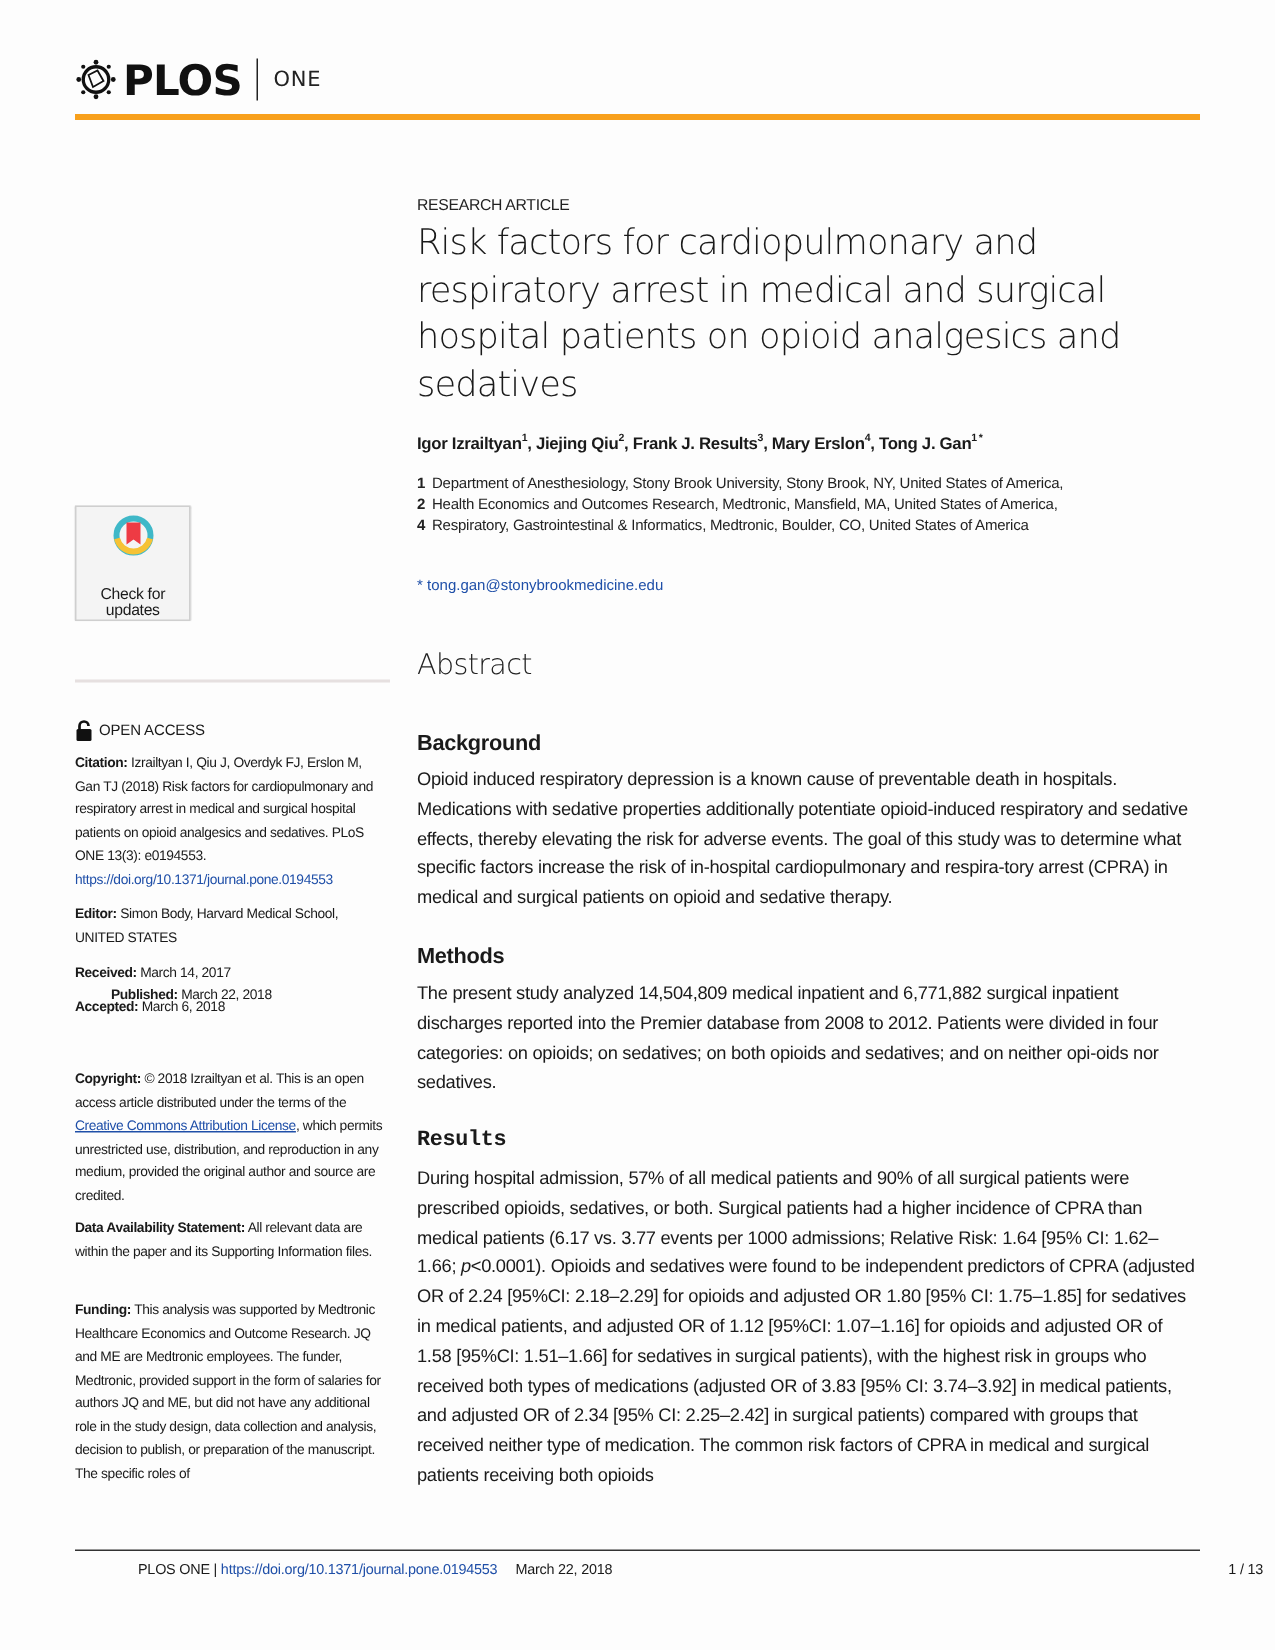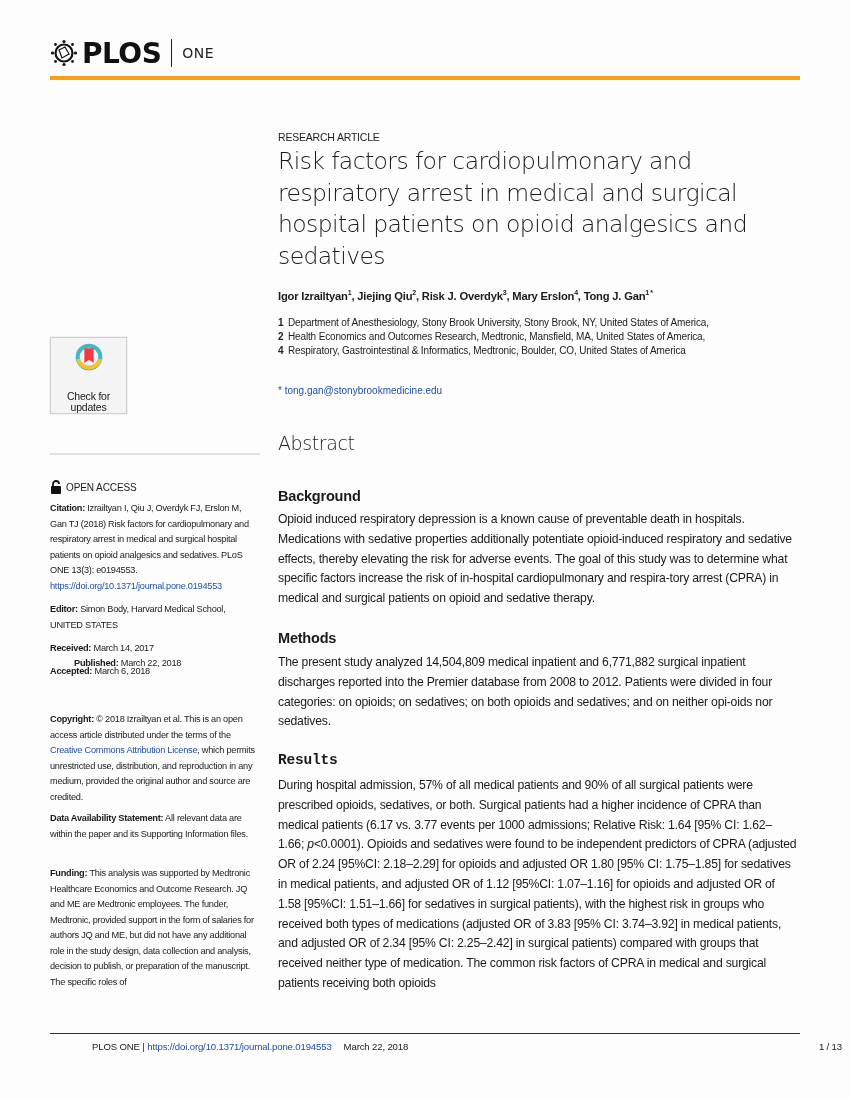--- a/index.html
+++ b/index.html
@@ -34,21 +34,21 @@
     
     .crossmark { left: 50px; top: 337px; width: 75px; height: 75px; border: 1px solid #cfcfcf; background: #f4f4f4;
                  box-shadow: 0 0 1px #bbb; display: flex; flex-direction: column; align-items: center; }
     .crossmark svg { margin-top: 5px; }
     .crossmark-text { font-size: 10.5px; line-height: 11px; text-align: center; color: #1a1a1a; margin-top: 20px; letter-spacing: -0.2px; }
     .left-divider { left: 50px; top: 453px; width: 210px; height: 2px; background: #e6e0e0; }
     .open-access { left: 50px; top: 480px; display: flex; align-items: center; font-size: 10px; color: #1a1a1a; letter-spacing: -0.1px; }
     .left-text { left: 50px; width: 210px; font-size: 9.2px; line-height: 15.5px; color: #1a1a1a; letter-spacing: -0.25px; }
     .left-text b { font-weight: bold; }
     .link { color: #1f4fa8; }
-    .link-u { color: #1f4fa8; }
+    .link-u { color: #1f4fa8; text-decoration: underline; }
 
     
     .footer-line { left: 50px; top: 1033px; width: 750px; height: 1px; background: #333; }
     .footer { left: 50px; top: 1041px; width: 750px; font-size: 9.6px; color: #1a1a1a; display: flex; letter-spacing: -0.15px; padding-left: 42px; }
     .footer .date { margin-left: 12px; }
     .footer .page { margin-left: auto; }
   </style>
 </head>
 <body>
 
@@ -68,21 +68,21 @@
   <span class="logo-plos">PLOS</span>
   <span class="logo-sep"></span>
   <span class="logo-one">ONE</span>
 </div>
 <div class="abs orange-bar"></div>
 
 <div class="abs article-type">RESEARCH ARTICLE</div>
 <div class="abs title">Risk factors for cardiopulmonary and respiratory arrest in medical and surgical hospital patients on opioid analgesics and sedatives</div>
 
 <div class="abs authors">
-  <span><span>Igor Izrailtyan</span><sup>1</sup><span>, </span></span><span><span>Jiejing Qiu</span><sup>2</sup><span>, </span></span><span><span>Risk J. Overdyk</span><sup>3</sup><span>, </span></span><span><span>Mary Erslon</span><sup>4</sup><span>, </span></span><span><span>Tong J. Gan</span><sup>1 *</sup></span>
+  <span><span>Igor Izrailtyan</span><sup>1</sup><span>, </span></span><span><span>Jiejing Qiu</span><sup>2</sup><span>, </span></span><span><span>Frank J. Results</span><sup>3</sup><span>, </span></span><span><span>Mary Erslon</span><sup>4</sup><span>, </span></span><span><span>Tong J. Gan</span><sup>1 *</sup></span>
 </div>
 
 <div class="abs affils">
   <div><span class="num">1</span><span>Department of Anesthesiology, Stony Brook University, Stony Brook, NY, United States of America,</span></div>
   <div><span class="num">2</span><span>Health Economics and Outcomes Research, Medtronic, Mansfield, MA, United States of America,</span></div>
   <div><span class="num">4</span><span>Respiratory, Gastrointestinal &amp; Informatics, Medtronic, Boulder, CO, United States of America</span></div>
 </div>
 
 <div class="abs email">
   <span class="star">*</span>

